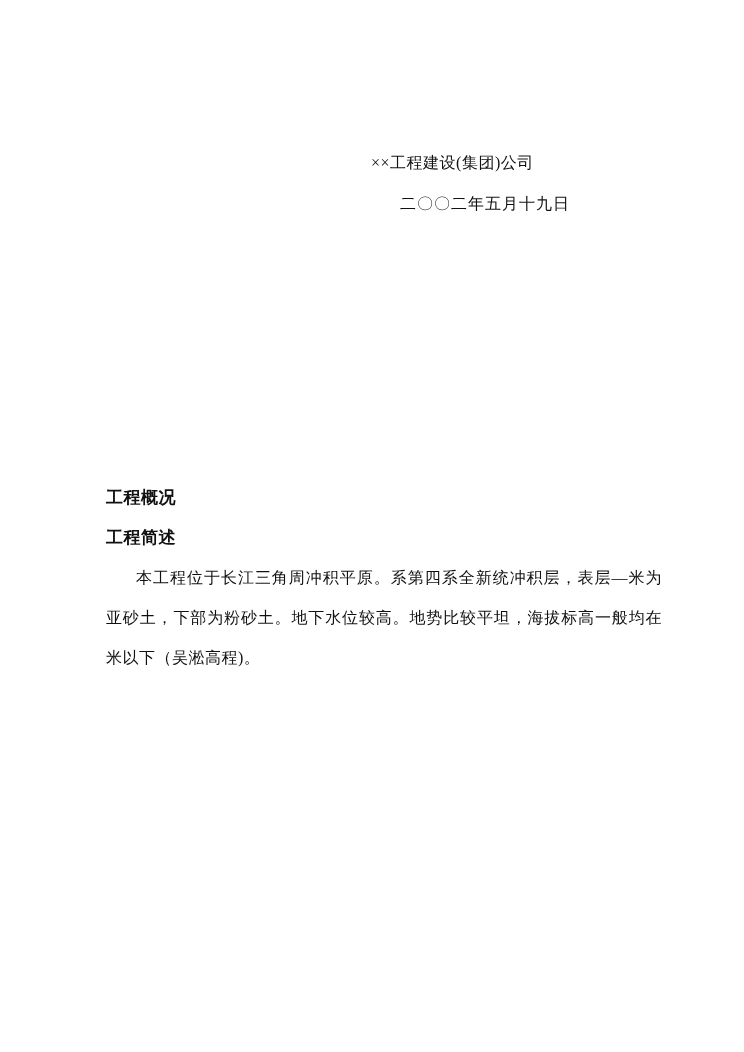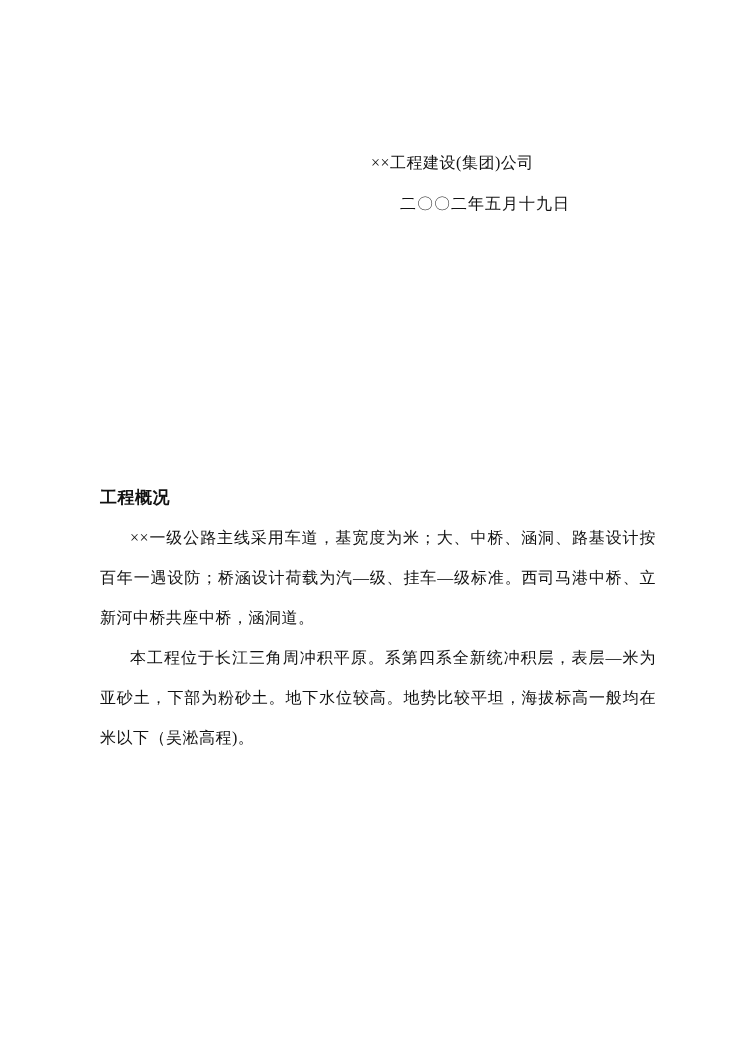--- a/index.html
+++ b/index.html
@@ -32,21 +32,21 @@
   .date-line {
     margin: 19px 0 0 400px;
     font-size: 16px;
     line-height: 22px;
     letter-spacing: 1px;
     white-space: nowrap;
   }
   .content-block {
     position: absolute;
     top: 478px;
-    left: 100px;
+    left: 106px;
     width: 556px;
   }
   .doc-heading {
     margin: 0;
     font-family: "Liberation Sans", "DejaVu Sans", sans-serif;
     font-size: 17px;
     font-weight: bold;
     line-height: 40px;
     letter-spacing: 0.5px;
   }
@@ -65,17 +65,17 @@
 
 <div class="page">
 
   <div class="header-block">
     <p class="company-line">××工程建设(集团)公司</p>
     <p class="date-line">二〇〇二年五月十九日</p>
   </div>
 
   <div class="content-block">
     <h2 class="doc-heading">工程概况</h2>
-    <p class="doc-para">××一级公路主线采用车道，基宽度为米；大、中桥、涵洞、路基设计按百年一遇设防；桥涵设计荷载为汽—级、挂车—级标准。西司马港中桥、立新河中桥共座中桥，涵洞道。</p>
+    <h3 class="doc-heading">工程简述</h3>
     <p class="doc-para">本工程位于长江三角周冲积平原。系第四系全新统冲积层，表层—米为亚砂土，下部为粉砂土。地下水位较高。地势比较平坦，海拔标高一般均在米以下（吴淞高程)。</p>
   </div>
 
 </div>
 
 </body></html>

